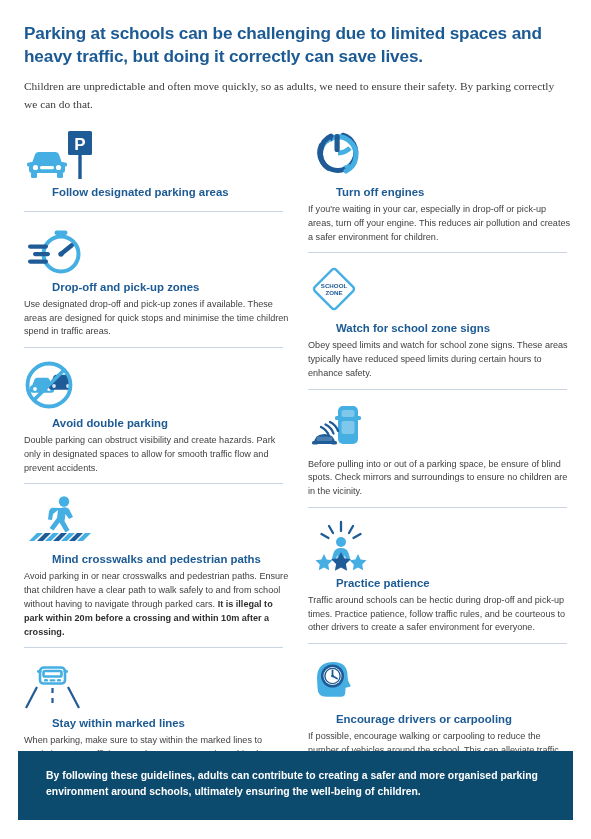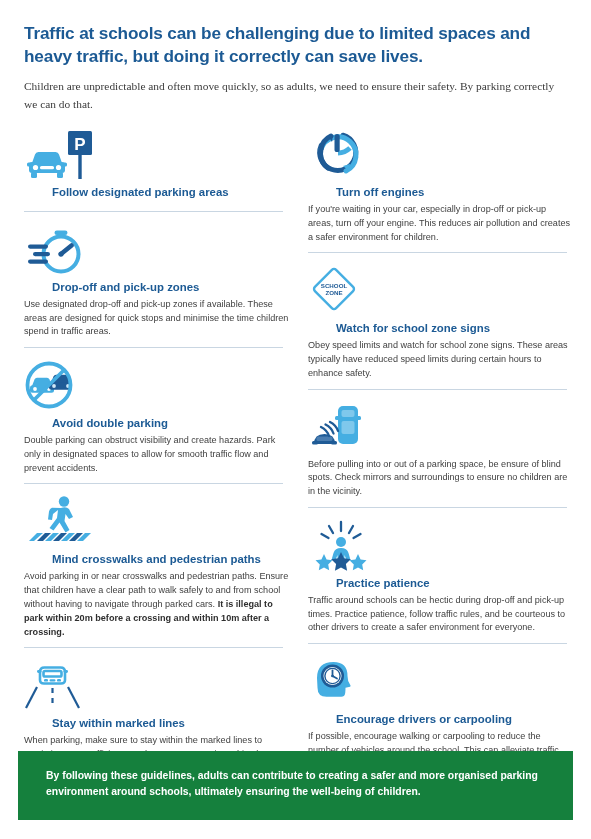--- a/index.html
+++ b/index.html
@@ -81,40 +81,40 @@
   }
   .tip-body b {
     font-weight: bold;
     color: #2f2f2f;
   }
   .footer {
     position: absolute;
     left: 18px;
     right: 18px;
     bottom: 19px;
-    background: #15803d;
+    background: #0c4a6e;
     color: #ffffff;
     box-sizing: border-box;
     padding: 17px 28px 20px 28px;
     min-height: 62px;
     margin-top: 11px;
   }
   .footer-text {
     font-size: 10.4px;
     font-weight: bold;
     line-height: 1.52;
     margin: 0;
   }
 </style>
 </head>
 <body>
 
 <div class="page">
 
-  <h1 class="headline">Traffic at schools can be challenging due to limited spaces and heavy traffic, but doing it correctly can save lives.</h1>
+  <h1 class="headline">Parking at schools can be challenging due to limited spaces and heavy traffic, but doing it correctly can save lives.</h1>
   <p class="subhead">Children are unpredictable and often move quickly, so as adults, we need to ensure their safety. By parking correctly we can do that.</p>
 
   <div class="columns">
 
     <div class="col">
 
       <div class="tip divider">
         <div class="tip-icon">
           <svg width="72" height="52" viewBox="0 0 72 52">
             <rect x="44" y="2" width="24" height="24" rx="1.5" fill="#1F5B96"></rect>

